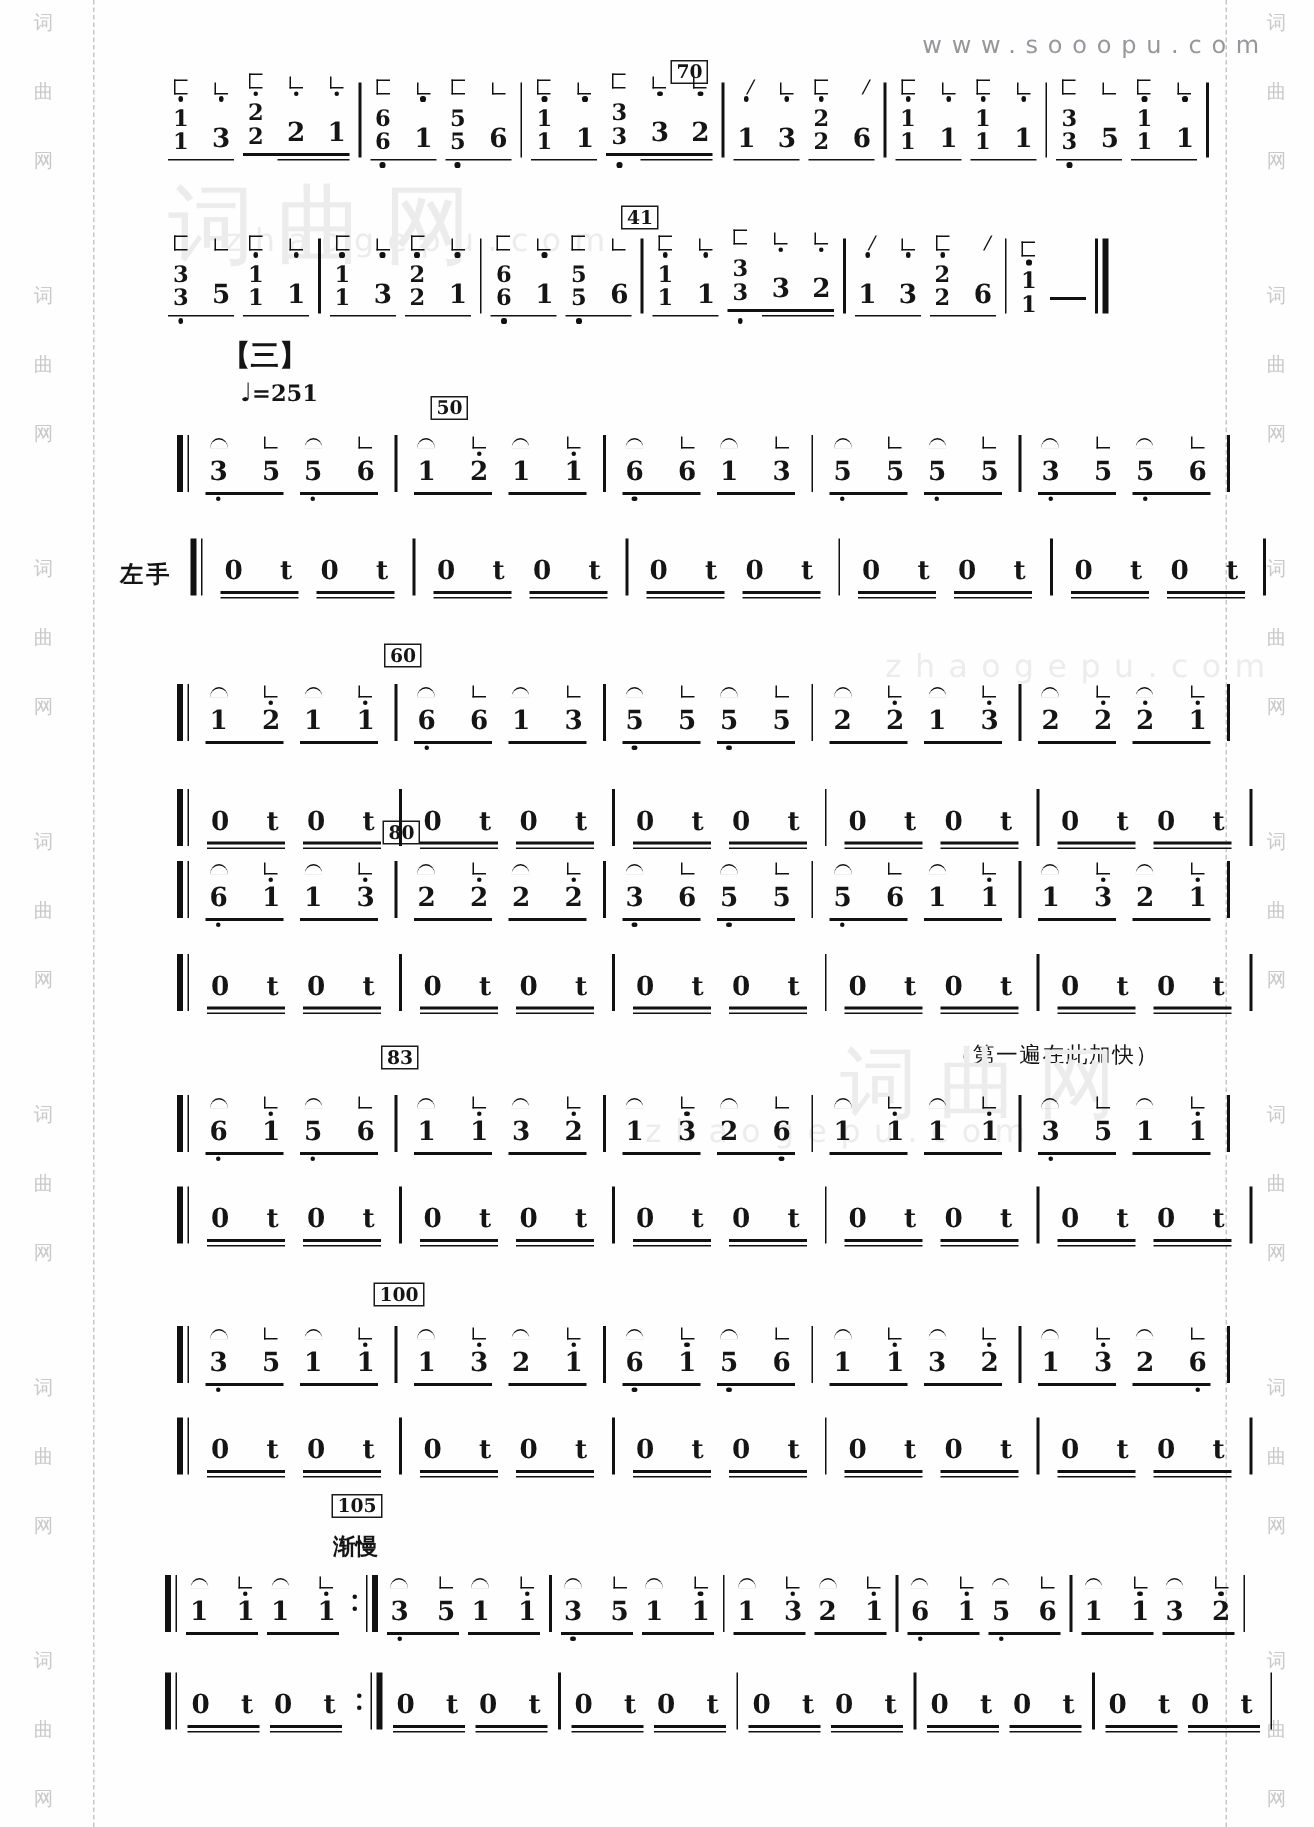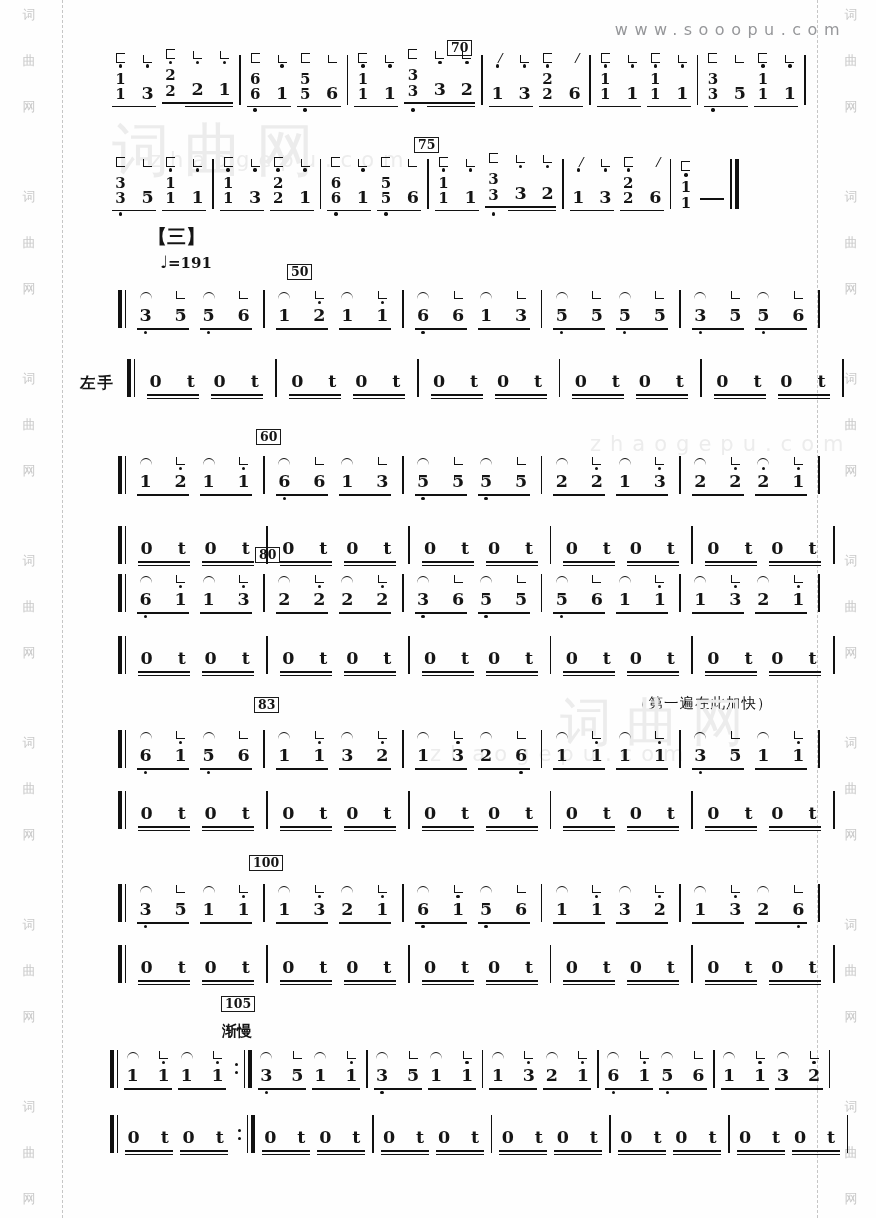--- a/index.html
+++ b/index.html
@@ -67,21 +67,21 @@
 </style>
 </head>
 <body>
 
 <div class="site-url">www.sooopu.com</div>
 <div class="edge-dash" style="left:62px"></div>
 <div class="edge-dash" style="left:817px"></div>
 
 <div class="section-mark" style="left:148px; top:224px">【三】</div>
 <div class="tempo" style="left:160px; top:252px">
-  <span class="qnote">♩</span><span>=191</span>
+  <span class="qnote">♩</span><span>=251</span>
 </div>
 <div class="slower" style="left:222px; top:1022px">渐慢</div>
 <div class="annotation" style="left:633px; top:694px">（第一遍在此加快）</div>
 
 <div id="wm-layer">
     <div class="side-char" style="left: 20px; top: 6px;">词</div>
     <div class="side-char" style="left: 20px; top: 52px;">曲</div>
     <div class="side-char" style="left: 20px; top: 98px;">网</div>
     <div class="side-char" style="left: 20px; top: 188px;">词</div>
     <div class="side-char" style="left: 20px; top: 234px;">曲</div>
@@ -123,21 +123,21 @@
     <div class="side-char" style="left: 842px; top: 1144px;">曲</div>
     <div class="side-char" style="left: 842px; top: 1190px;">网</div>
     <div class="faint-wm" style="left: 112px; top: 112px; font-size: 58px; letter-spacing: 14px;">词曲网</div>
     <div class="faint-wm" style="left: 150px; top: 148px; font-size: 21px; letter-spacing: 9px;">zhaogepu.com</div>
     <div class="faint-wm" style="left: 590px; top: 432px; font-size: 21px; letter-spacing: 9px;">zhaogepu.com</div>
     <div class="faint-wm" style="left: 560px; top: 688px; font-size: 52px; letter-spacing: 14px;">词曲网</div>
     <div class="faint-wm" style="left: 430px; top: 742px; font-size: 21px; letter-spacing: 9px;">zhaogepu.com</div>
   </div>
 <div id="box-layer">
     <div class="measure-box" style="left: 447px; top: 40px;">70</div>
-    <div class="measure-box" style="left: 414px; top: 137px;">75</div>
+    <div class="measure-box" style="left: 414px; top: 137px;">41</div>
     <div class="measure-box" style="left: 287px; top: 264px;">50</div>
     <div class="measure-box" style="left: 256px; top: 429px;">60</div>
     <div class="measure-box" style="left: 255px; top: 547px;">80</div>
     <div class="measure-box" style="left: 254px; top: 697px;">83</div>
     <div class="measure-box" style="left: 249px; top: 855px;">100</div>
     <div class="measure-box" style="left: 221px; top: 996px;">105</div>
   </div>
 <div id="music-layer">
     <div class="system" style="left: 112px; top: 46px; gap: 6px;">
       <div class="group big">

